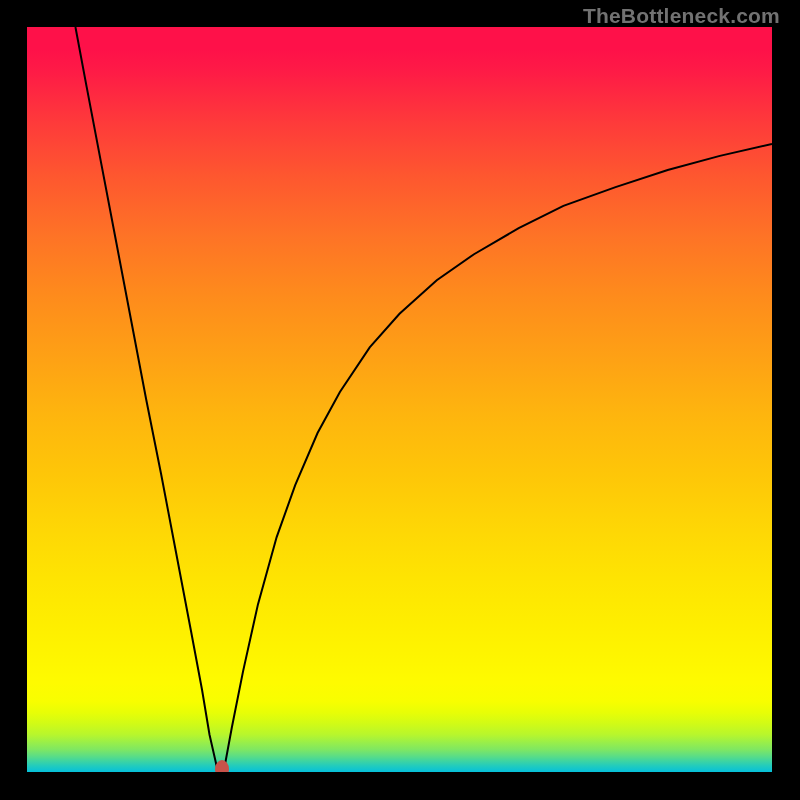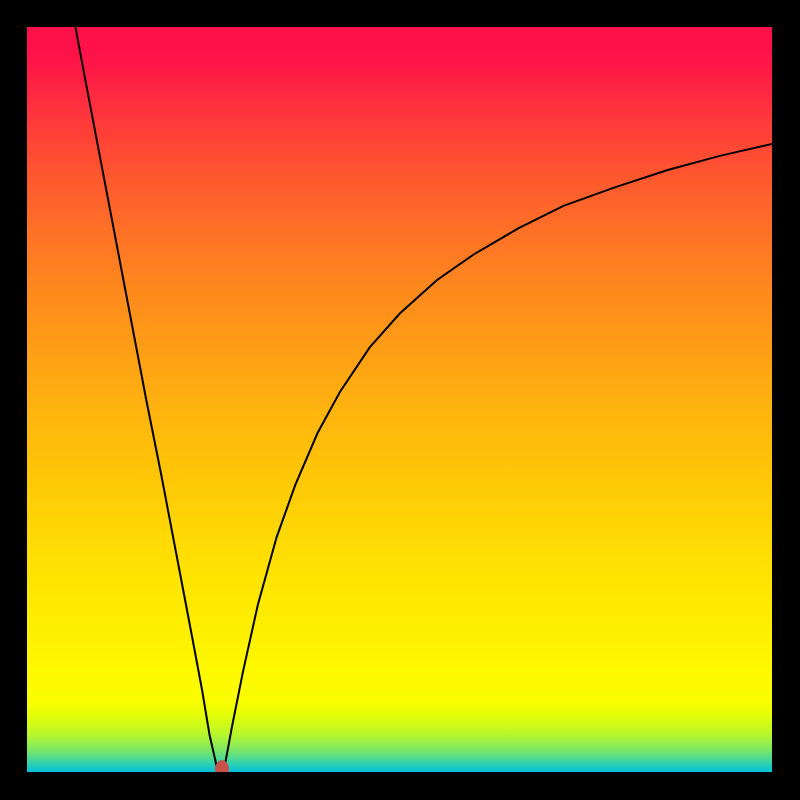--- a/index.html
+++ b/index.html
@@ -95,13 +95,14 @@
     <div class="gradient"></div>
 
     <svg class="curve-svg" viewBox="0 0 745 745" preserveAspectRatio="none">
       <path id="curve-left" fill="none" stroke="#000000" stroke-width="2" d="M48.43 0.00 L59.60 59.60 L74.50 137.83 L89.40 216.05 L104.30 294.28 L119.20 372.50 L134.10 447.00 L149.00 525.23 L163.90 603.45 L175.07 663.05 L182.53 707.75 L189.97 740.53"></path>
       <path id="curve-right" fill="none" stroke="#000000" stroke-width="2" d="M197.43 740.53 L204.88 700.30 L216.05 644.42 L230.95 577.38 L249.58 510.32 L268.20 458.18 L290.55 406.02 L312.90 365.05 L342.70 320.35 L372.50 286.82 L409.75 253.30 L447.00 227.23 L491.70 201.15 L536.40 178.80 L588.55 160.17 L640.70 143.04 L692.85 128.88 L745.00 116.97"></path>
     </svg>
 
     <div class="dot" id="dot" style="left: 195.19px; top: 742.02px;"></div>
   </div>
 
+  <div class="watermark">TheBottleneck.com</div>
 </div>
 
 </body></html>

